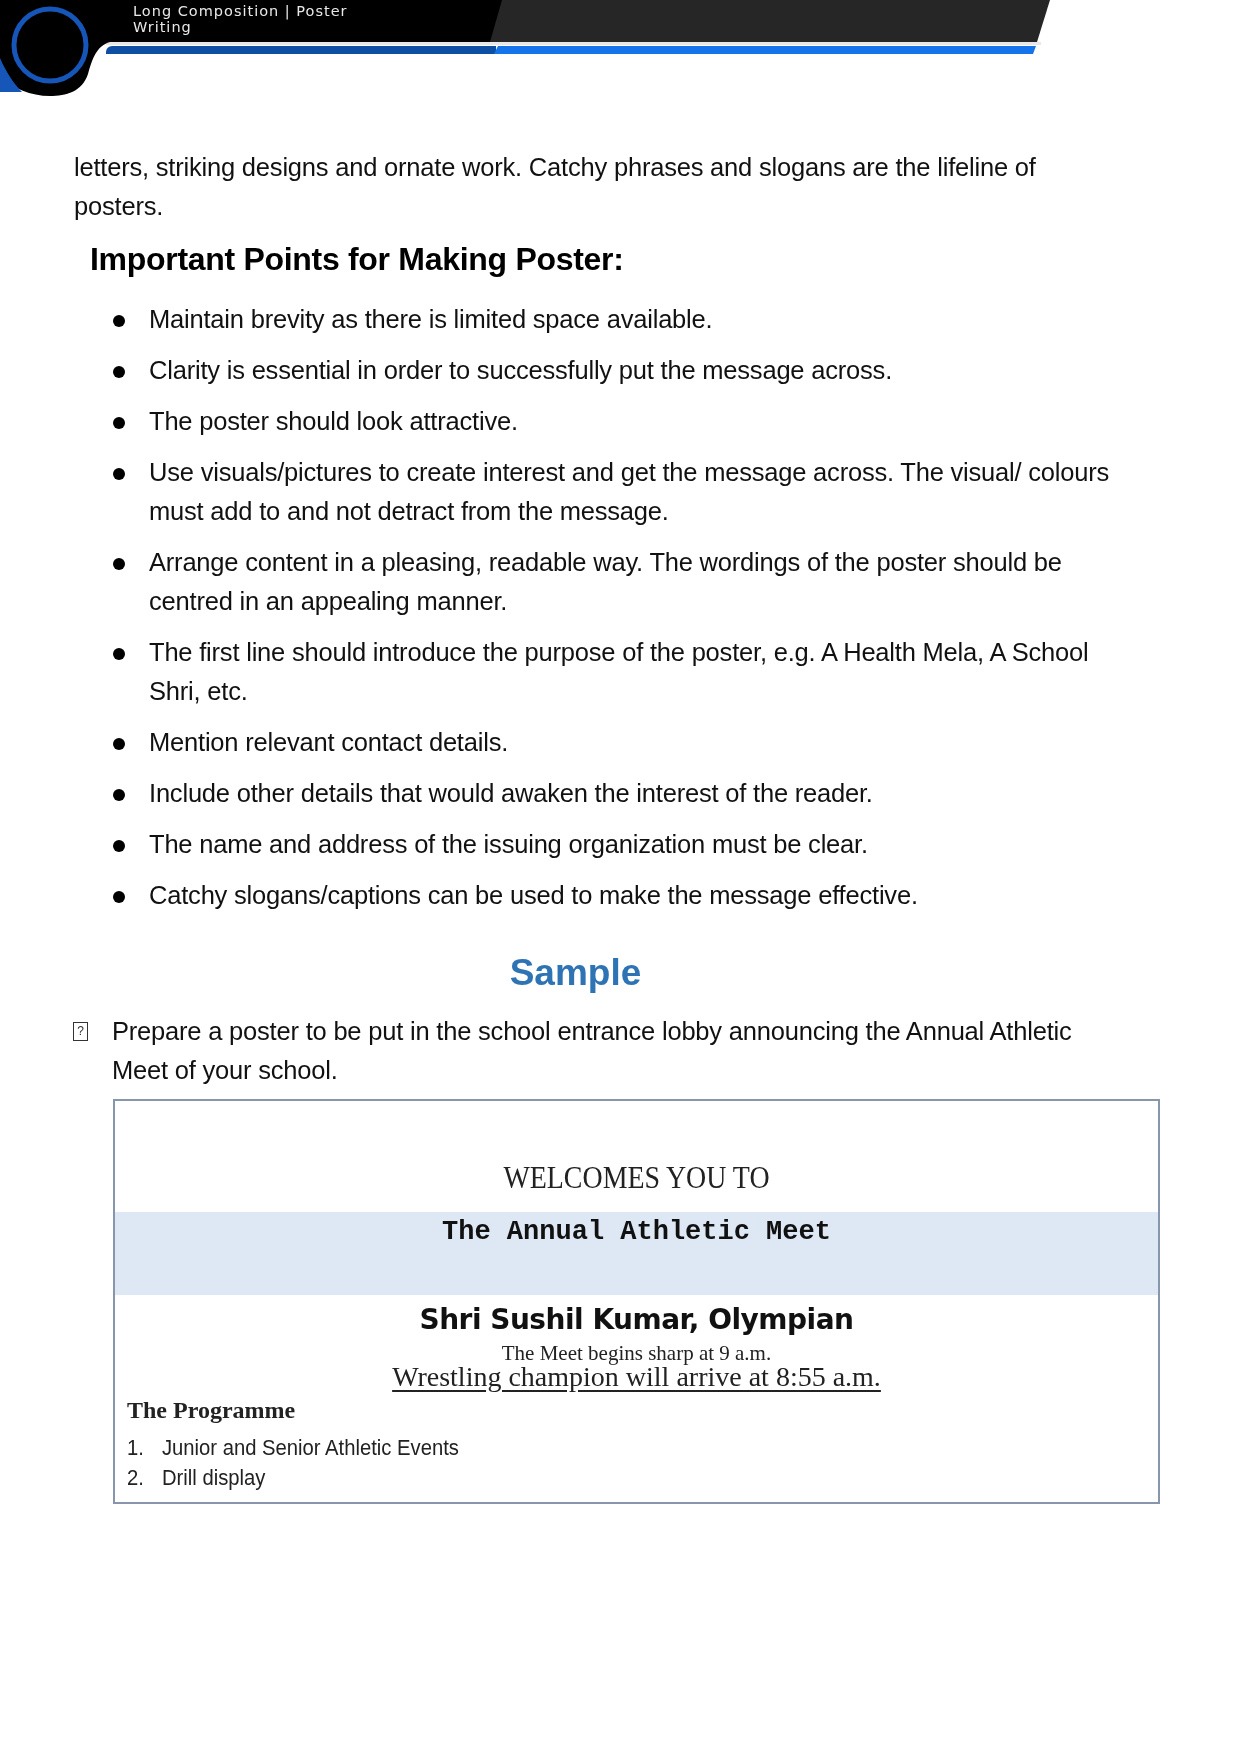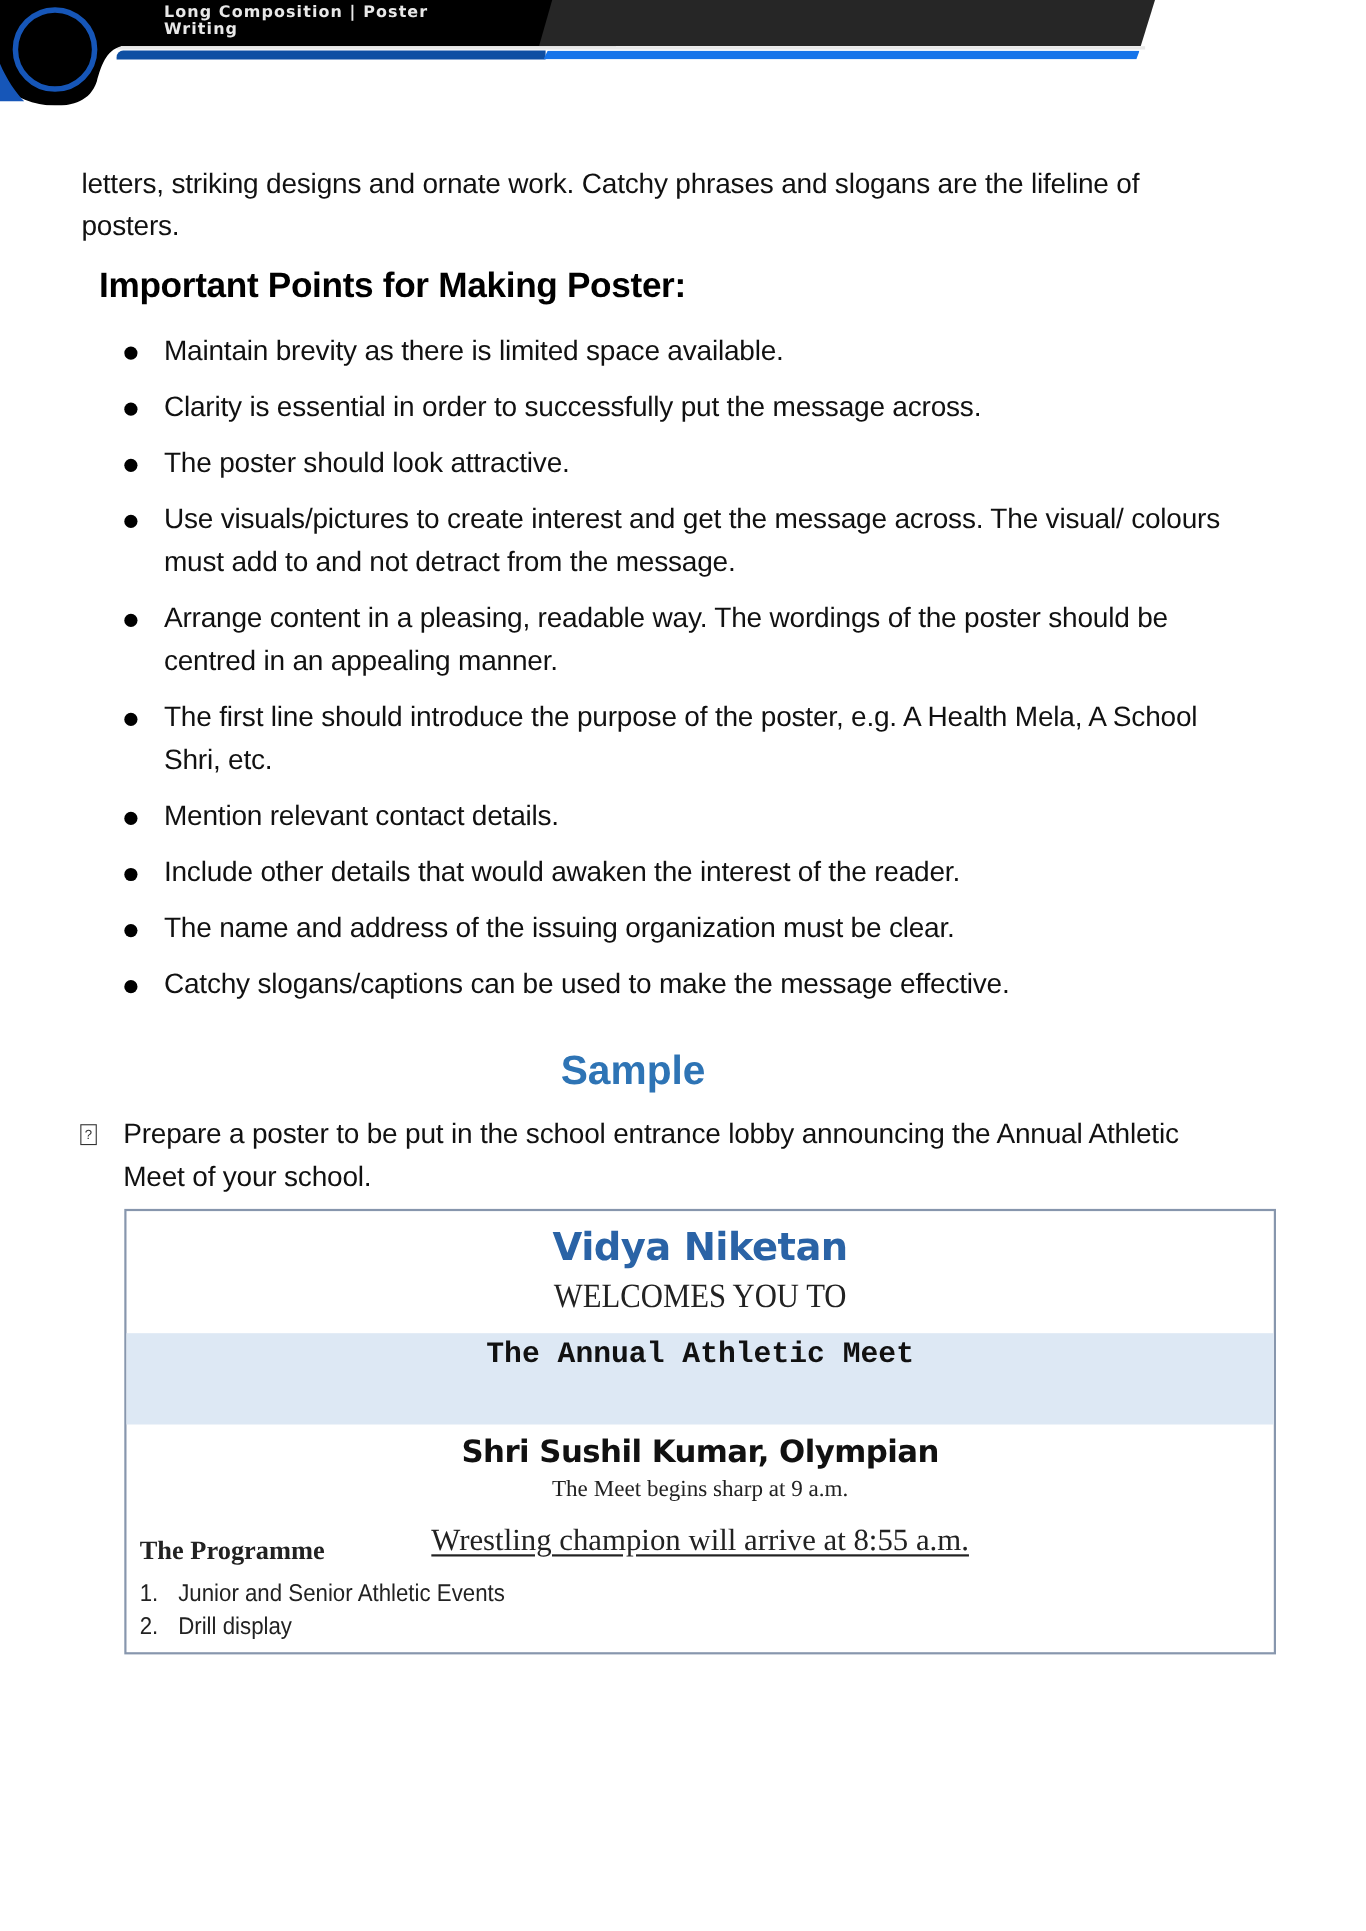--- a/index.html
+++ b/index.html
@@ -13,22 +13,22 @@
   .hdr-black { left: 0; top: 0; width: 560px; height: 42px; background: #000; }
   .hdr-gray { left: 490px; top: 0; width: 560px; height: 42px; background: #262626;
     clip-path: polygon(12px 0, 560px 0, 547px 100%, 0 100%); }
   .hdr-black2 { left: 470px; top: 0; width: 40px; height: 42px; background: #000;
     clip-path: polygon(0 0, 100% 0, 60% 100%, 0 100%); }
   .hdr-white-line { left: 106px; top: 42px; width: 935px; height: 3px; background: #e8e8e8; }
   .hdr-stripe-dark { left: 106px; top: 46px; width: 390px; height: 8px; background: #0e4fa3;
     border-top-left-radius: 6px; }
   .hdr-stripe-bright { left: 494px; top: 46px; width: 542px; height: 8px; background: #1574ea;
     clip-path: polygon(4px 0, 100% 0, calc(100% - 3px) 100%, 0 100%); }
-  .hdr-title { left: 149px; top: 3px; color: #e8e8e8; font-family: "DejaVu Sans", sans-serif;
-    font-weight: bold; font-size: 14.5px; line-height: 16px; letter-spacing: 1px; width: 360px; }
+  .hdr-title { left: 133px; top: 3px; color: #e8e8e8; font-family: "DejaVu Sans", sans-serif;
+    font-weight: normal; font-size: 14.5px; line-height: 16px; letter-spacing: 1px; width: 360px; }
   .logo { left: 0; top: 0; width: 110px; height: 96px; }
 
   
   .para { left: 74px; width: 1100px; font-size: 25.5px; line-height: 39px; color: #111;
     font-family: "Liberation Sans", sans-serif; letter-spacing: -0.2px; }
   .h2 { left: 90px; top: 241px; font-size: 32px; font-weight: bold; color: #000; letter-spacing: -0.3px; }
   .bullets { left: 74px; top: 300px; width: 1100px; margin: 0; padding: 0; list-style: none; }
   .bullets li { position: relative; padding-left: 75px; font-size: 25.5px; line-height: 39px;
     margin-bottom: 12px; letter-spacing: -0.2px; }
   .bullets li .dot { position: absolute; left: 39px; top: 15px; width: 12px; height: 12px;
@@ -49,21 +49,21 @@
   .p-school { top: 13px; font-family: "DejaVu Sans", sans-serif; font-weight: bold; font-size: 35px;
     color: #2a63a6; letter-spacing: -0.5px; }
   .p-welcome { top: 59px; font-family: "Liberation Serif", serif; font-size: 31px; color: #222;
     transform: scaleX(0.9); }
   .p-event { top: 116px; font-family: Liberation Mono, monospace; font-weight: bold; font-size: 27px;
     color: #111; }
   .p-chief { top: 161px; font-family: "DejaVu Serif", serif; font-size: 21px; color: #222; font-style: italic; }
   .p-guest { top: 202px; font-family: "DejaVu Sans", sans-serif; font-weight: bold; font-size: 28px;
     color: #111; letter-spacing: -0.5px; }
   .p-begins { top: 240px; font-family: "Liberation Serif", serif; font-size: 21px; color: #222; }
-  .p-arrive { top: 284px; font-family: "Liberation Serif", serif; font-size: 28px; color: #222; }
+  .p-arrive { top: 260px; font-family: "Liberation Serif", serif; font-size: 28px; color: #222; }
   .p-arrive span { text-decoration: underline; text-underline-offset: 4px; }
   .p-prog { position: absolute; left: 12px; top: 296px; font-family: "Liberation Serif", serif;
     font-weight: bold; font-size: 24px; color: #222; }
   .p-item { position: absolute; left: 12px; font-family: "Liberation Sans", sans-serif; font-size: 22px;
     color: #222; transform: scaleX(0.92); transform-origin: left; }
   .p-item .num { display: inline-block; width: 38px; }
 </style>
 </head>
 <body>
 
@@ -140,21 +140,20 @@
 
 <div class="abs sample">Sample</div>
 <div class="abs prompt-box">?</div>
 <div class="abs prompt">
   <div>Prepare a poster to be put in the school entrance lobby announcing the Annual Athletic</div>
   <div>Meet of your school.</div>
 </div>
 
 <div class="abs poster">
   <div class="band"></div>
-  <div class="line p-school">Vidya Niketan</div>
   <div class="line p-welcome">WELCOMES YOU TO</div>
   <div class="line p-event">The Annual Athletic Meet</div>
   <div class="line p-guest">Shri Sushil Kumar, Olympian</div>
   <div class="line p-begins">The Meet begins sharp at 9 a.m.</div>
   <div class="line p-arrive"><span>Wrestling champion will arrive at 8:55 a.m.</span></div>
   <div class="p-prog">The Programme</div>
   <div class="p-item" style="top:334px;"><span class="num">1.</span><span>Junior and Senior Athletic Events</span></div>
   <div class="p-item" style="top:364px;"><span class="num">2.</span><span>Drill display</span></div>
 </div>
 

